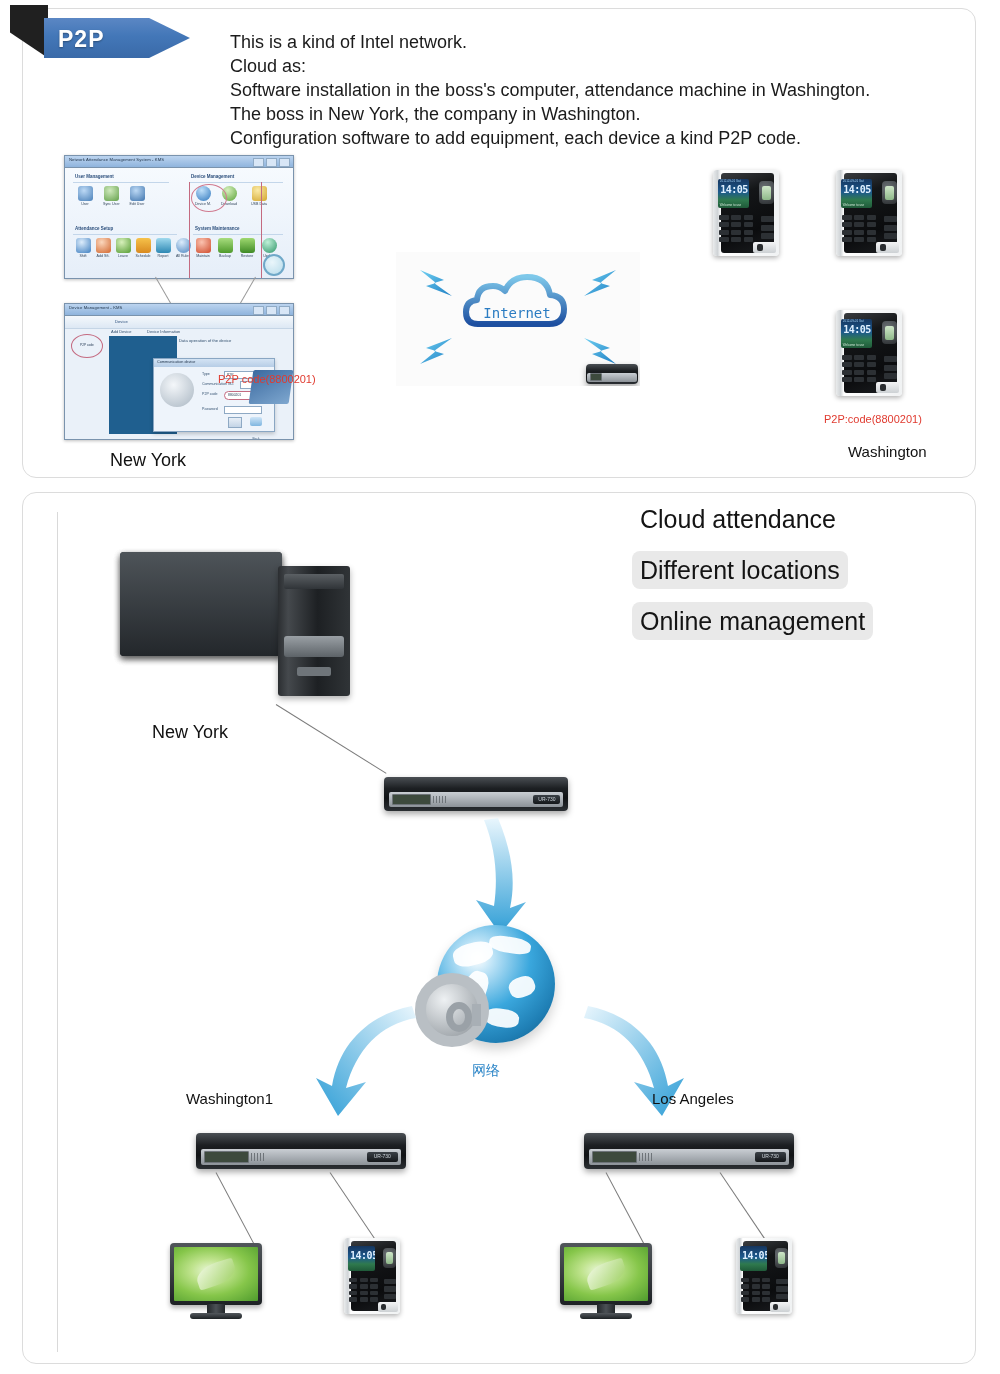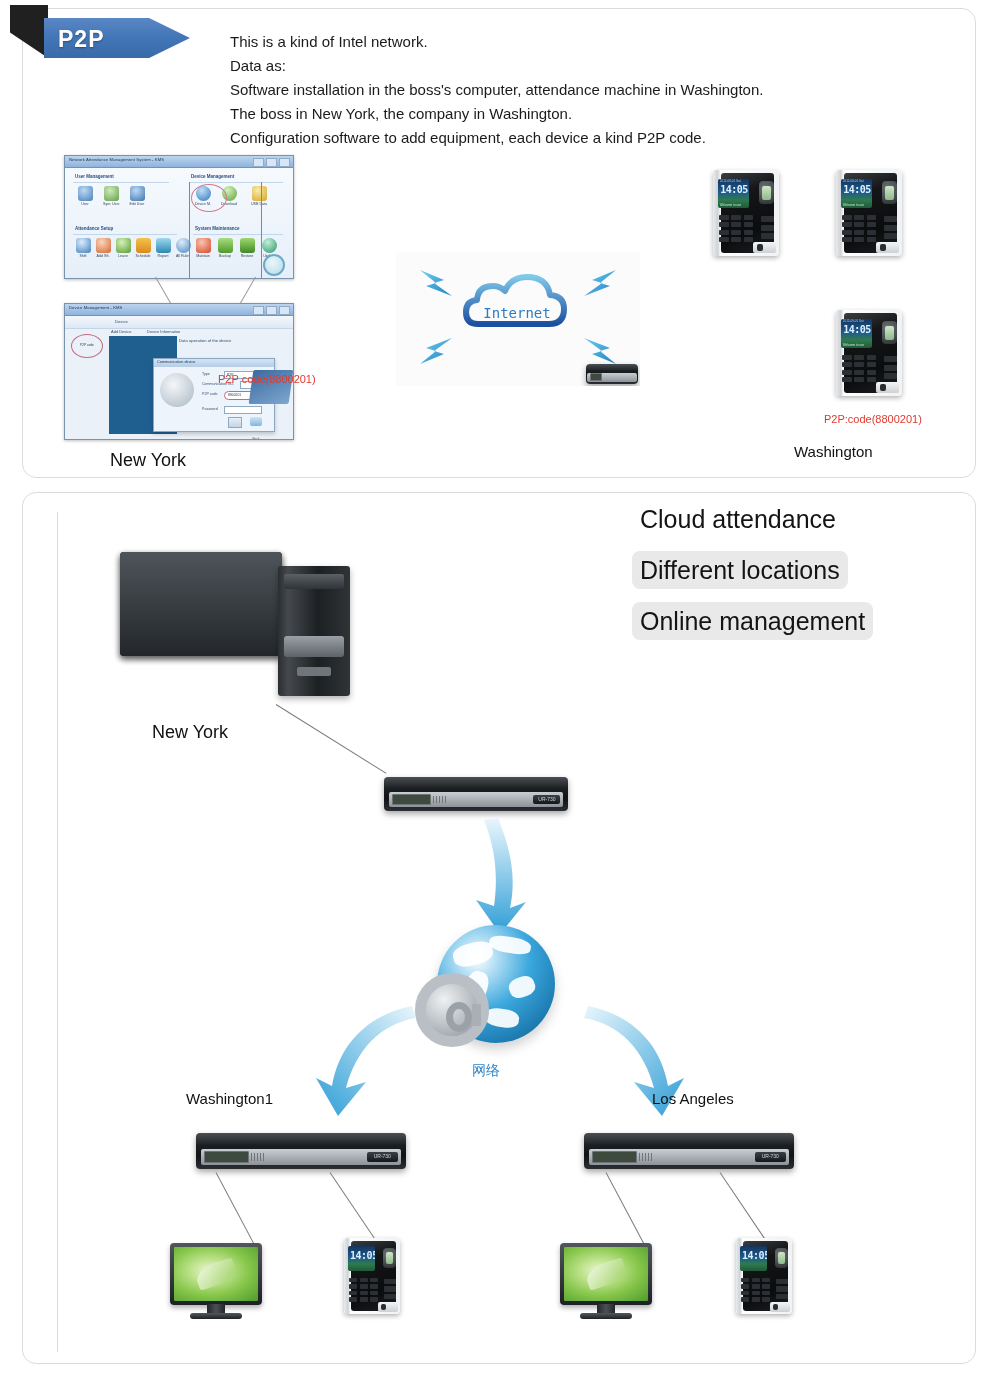--- a/index.html
+++ b/index.html
@@ -15,21 +15,21 @@
       background:#202020;clip-path:polygon(0 0,100% 0,100% 100%,0 52%);}
   #ribbon .body{position:absolute;left:34px;top:0;width:146px;height:40px;
       background:linear-gradient(180deg,#5b87c4 0%,#4377b8 45%,#3a6aa8 100%);
       clip-path:polygon(0 0,72% 0,100% 50%,72% 100%,0 100%);
       box-shadow:0 3px 4px rgba(0,0,0,.35);}
   #ribbon .label{position:absolute;left:48px;top:8px;font-size:23px;font-weight:bold;
       color:#fff;letter-spacing:1px;text-shadow:0 1px 2px rgba(0,0,0,.35);}
 
   
   #intro{position:absolute;left:230px;top:30px;width:700px;
-      font-size:15px;line-height:24px;color:#1b1b1b;}
+      font-size:18px;line-height:24px;color:#1b1b1b;}
   #intro div{white-space:nowrap;}
 
   
   .swin{position:absolute;background:#eef3f9;border:1px solid #7a93ad;overflow:hidden;
         box-shadow:0 1px 3px rgba(0,0,0,.25);}
   .swin .tbar{height:11px;background:linear-gradient(180deg,#bcd4ef,#8fb4dd);
         border-bottom:1px solid #7a93ad;position:relative;}
   .swin .tbar .ttl{position:absolute;left:4px;top:1px;font-size:4.2px;color:#22364d;
         white-space:nowrap;letter-spacing:.1px;}
   .swin .tbar .ctrls{position:absolute;right:3px;top:1.5px;display:flex;gap:2px;}
@@ -168,21 +168,21 @@
 <div class="panel" id="panel-top"></div>
 
 <div id="ribbon">
   <div class="fold"></div>
   <div class="body"></div>
   <div class="label">P2P</div>
 </div>
 
 <div id="intro">
   <div>This is a kind of Intel network.</div>
-  <div>Data as:</div>
+  <div>Cloud as:</div>
   <div>Software installation in the boss's computer, attendance machine in Washington.</div>
   <div>The boss in New York, the company in Washington.</div>
   <div>Configuration software to add equipment, each device a kind P2P code.</div>
 </div>
 
 <div class="swin" id="swin-main" style="left:64px;top:155px;width:228px;height:122px;">
   <div class="tbar">
     <span class="ttl">Network Attendance Management System - KMS</span>
     <span class="ctrls">
         <i></i>
@@ -486,21 +486,21 @@
       <i></i>
       <i></i>
       <i></i>
     </div>
   <div class="chin">
       <em></em>
     </div>
 </div>
 
 <div class="p2pcode" style="left:824px;top:413px;">P2P:code(8800201)</div>
-<div class="place-sm" style="left:794px;top:443px;">Washington</div>
+<div class="place-sm" style="left:848px;top:443px;">Washington</div>
 
 <div class="panel" id="panel-bottom"></div>
 <div class="vdiv" style="left:57px;top:512px;height:840px;"></div>
 
 <div id="heads">
   <div class="h plain">Cloud attendance</div><br>
   <div class="h chip">Different locations</div><br>
   <div class="h chip">Online management</div><br>
 </div>
 

